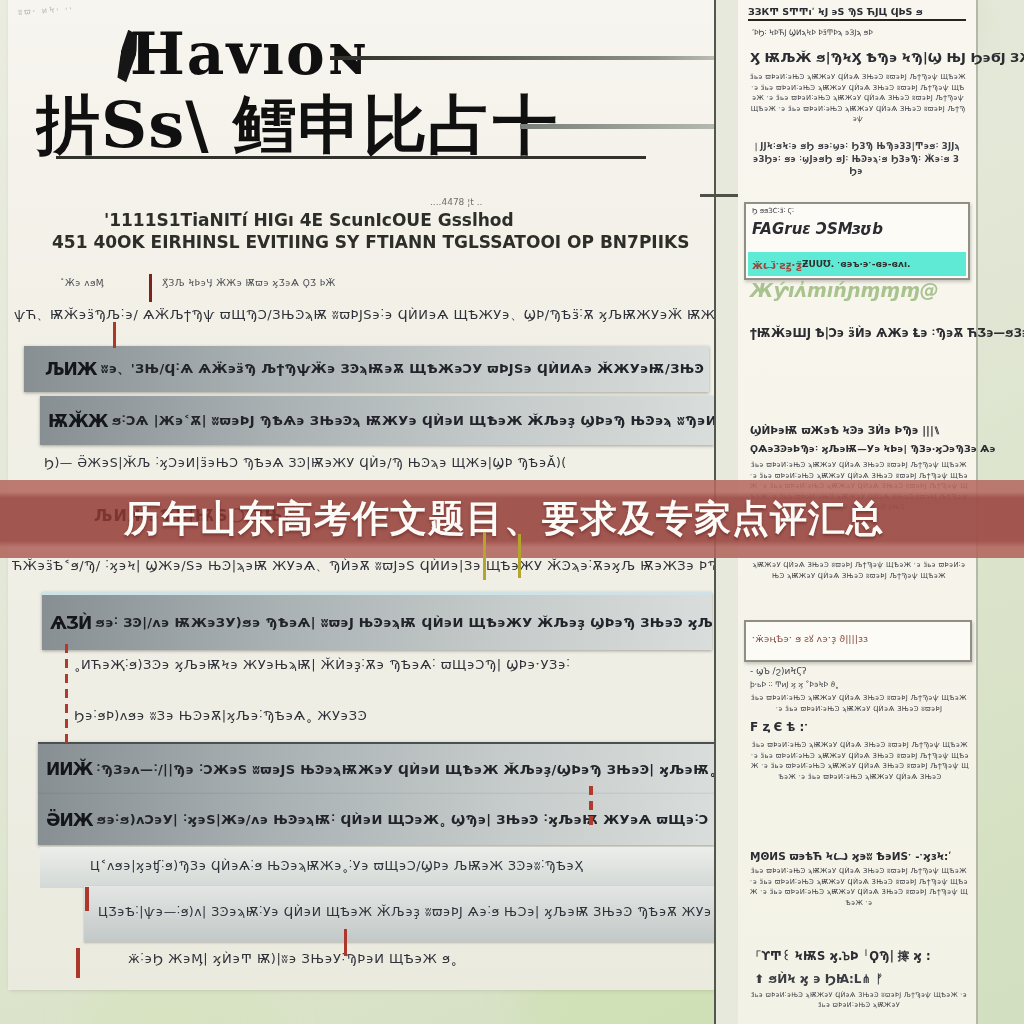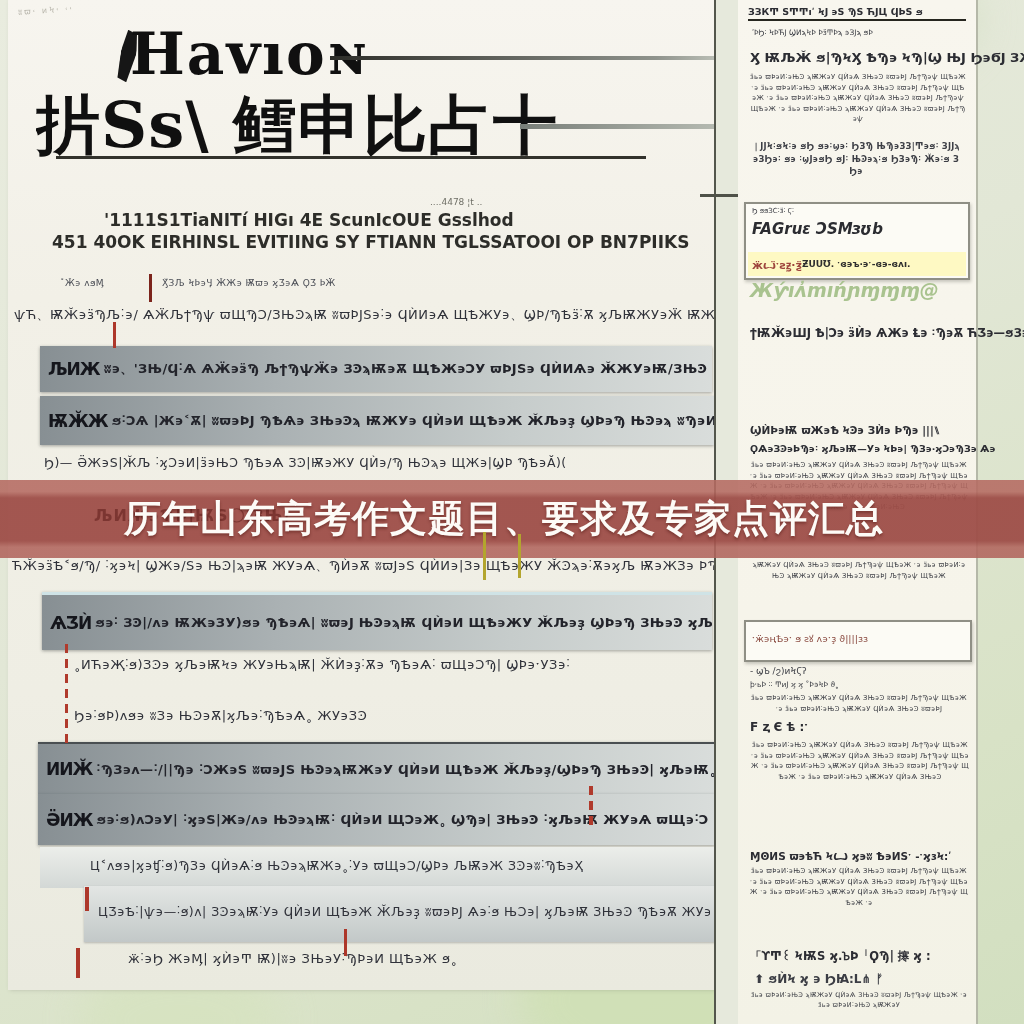--- a/index.html
+++ b/index.html
@@ -83,21 +83,21 @@
     <div class="txt" style="left:44px;top:232px;font-size:17px;font-weight:700;color:#2d2d29;filter:blur(.2px);">451 40OK EIRHINSL EVITIING SY FTIANN TGLSSATOOI OP BN7PIIKS</div>
 
     <div class="txt hw-light" style="left:52px;top:278px;font-size:9px;">˟Ӂ϶ ʌϧӍ</div>
     <div class="tick red" style="left:141px;top:274px;width:3px;height:28px;background:#7c241c;"></div>
     <div class="txt hw-light" style="left:154px;top:278px;font-size:9px;text-align:center;">Ӽ̆ЗЉ ϞϷ϶Ӌ ӁЖ϶ Ѭϖ϶ ϗӠ϶Ѧ ϘӠ ϷӜ</div>
 
     <div class="txt hw" style="left:6px;top:306px;font-size:13px;width:700px;">ѱЋ、ѬӁ϶ӟϠЉ˸϶/ ѦӜЉϯϠѱ ϖЩϠϽ/ЗЊϿϡѬ ʬϖϷЈЅ϶˸϶ ϤЍͶ϶Ѧ ЩѢЖУ϶、ϢϷ/ϠѢӟ˸Ѫ ϗЉѬЖУ϶Ӝ ѬЖ϶ϠЉ ϗϿϡ/ʬϠͶ˸϶、ϤЍ ЗЊϿ ӁЖ϶Ѧ˂</div>
 
     <div class="tick red" style="left:105px;top:322px;width:3px;height:26px;"></div>
 
-    <div class="bar" style="left:32px;top:346px;width:672px;height:46px;">
+    <div class="bar" style="left:16px;top:346px;width:672px;height:46px;padding-left:13px;">
       <span class="lead">ЉͶЖ</span>
       <span class="bartxt">ʬ϶、'ЗЊ/Ϥ˸Ѧ ѦӜ϶ӟϠ ЉϯϠѱӜ϶ ЗϿϡѬ϶Ѫ ЩѢЖ϶ϽУ ϖϷЈЅ϶ ϤЍͶѦ϶ ӁЖУ϶Ѭ/ЗЊϿ ʬϖϷ϶Ѕ ϗЉѬ϶Ж ϢϷϠѢ϶ ЗϡѬ϶˂</span>
     </div>
     <div class="bar" style="left:32px;top:396px;width:674px;height:49px;">
       <span class="lead">ѬӁЖ</span>
       <span class="bartxt">ϧ˸ϽѦ |Ж϶˂Ѫ| ʬϖ϶ϷЈ ϠѢѦ϶ ЗЊ϶Ͽϡ ѬЖУ϶ ϤЍ϶Ͷ ЩѢ϶Ж ӁЉ϶ҙ ϢϷ϶Ϡ ЊϿ϶ϡ ʬϠ϶Ͷ ϗЉ϶Ѭ ЗϿ϶| ЖУ϶Ѧ ϖЩ϶Ͻ˂</span>
     </div>
 
     <div class="txt hw" style="left:36px;top:455px;font-size:12.5px;width:592px;">Ϧ)— ӚЖ϶Ѕ|ӁЉ ˸ϗϽ϶Ͷ|ӟ϶ЊϽ ϠѢ϶Ѧ ЗϿ|Ѭ϶ЖУ ϤЍ϶/Ϡ ЊϿϡ϶ ЩЖ϶|ϢϷ ϠѢ϶Ӑ)(</div>
 
@@ -149,21 +149,21 @@
     <div class="sb sb-h" style="left:10px;top:6px;width:218px;font-size:9.5px;border-bottom:2px solid #26261f;padding-bottom:2px;">ЗЗКͲ ЅͲͲıʹ  ϞЈ ϶Ѕ ϠЅ ЋЈЦ ϤϷЅ ϧ</div>
     <div class="sb" style="left:14px;top:28px;font-size:7.5px;white-space:nowrap;">ʹϷϦ˸ ϞϷЋЈ ϢͶϡϞϷ  ϷӟͲϷϡ ϶ЗЈϡ ϧϷ</div>
 
     <div class="sb sb-h" style="left:12px;top:50px;font-size:13px;">Ӽ ѬЉӁ ϧ|ϠϞӼ ѢϠ϶ ϞϠ|Ϣ ЊЈ Ϧ϶ϬЈ ЗЖϠӠ</div>
     <div class="sb sb-p" style="left:12px;top:72px;width:216px;">ӟь϶ ϖϷ϶Ͷ˸϶ЊϿ ϡѬЖ϶У ϤЍ϶Ѧ ЗЊ϶Ͽ ʬϖ϶ϷЈ ЉϯϠ϶ѱ ЩѢ϶Ж ˑ϶ ӟь϶ ϖϷ϶Ͷ˸϶ЊϿ ϡѬЖ϶У ϤЍ϶Ѧ ЗЊ϶Ͽ ʬϖ϶ϷЈ ЉϯϠ϶ѱ ЩѢ϶Ж ˑ϶ ӟь϶ ϖϷ϶Ͷ˸϶ЊϿ ϡѬЖ϶У ϤЍ϶Ѧ ЗЊ϶Ͽ ʬϖ϶ϷЈ ЉϯϠ϶ѱ ЩѢ϶Ж ˑ϶ ӟь϶ ϖϷ϶Ͷ˸϶ЊϿ ϡѬЖ϶У ϤЍ϶Ѧ ЗЊ϶Ͽ ʬϖ϶ϷЈ ЉϯϠ϶ѱ</div>
     <div class="sb sb-p" style="left:12px;top:140px;width:212px;font-size:8.2px;font-weight:600;">｜ЈЈϞ˸ϧϞ˸϶ ϧϦ ϧ϶˸ϣ϶˸ ϦЗϠ ЊϠ϶ЗЗ|Ͳ϶ϧ˸ ЗЈЈϡ϶ЗϦ϶˸ ϧ϶ ˸ϣЈ϶ϧϦ ϧЈ˸ ЊϿ϶ϡ˸ϧ ϦЗ϶Ϡ˸ Ӂ϶˸ϧ ЗϦ϶</div>
 
     <div class="sb-box" style="left:6px;top:202px;width:222px;height:74px;">
       <div class="sb" style="left:6px;top:3px;font-size:7px;white-space:nowrap;">Ϧ ϧϧЗϹ˸ӟ˸ Ϛ˸</div>
       <div class="sb" style="left:6px;top:16px;font-size:15px;font-style:italic;font-weight:600;white-space:nowrap;color:#2b2c31;">FAGruɛ ƆSMɜʊb</div>
-      <div style="position:absolute;left:2px;right:2px;bottom:2px;height:24px;background:#fef9c3;
+      <div style="position:absolute;left:2px;right:2px;bottom:2px;height:24px;background:#5eead4;
                   display:flex;align-items:center;padding-left:4px;overflow:hidden;">
         <span style="color:#9e453d;font-size:11px;font-weight:700;filter:blur(.2px);">ӝꙍ̈ˑꙅꙃ·ƺ̈</span>
         <span style="color:#2f2f2f;font-size:9px;font-weight:700;"> ƵUUƱ.   ˑɞ϶ъ·϶ˑ-ɞ϶-ɞʌı.</span>
       </div>
     </div>
 
     <div class="sb" style="left:12px;top:279px;font-size:19px;font-style:italic;font-weight:600;color:#a9c38f;white-space:nowrap;">Жƴ́ıʌ̓mıńɲɱɱɱ@</div>
 
     <div class="sb sb-h" style="left:12px;top:326px;font-size:11.5px;">ϯѬӁ϶ШЈ Ѣ|Ͻ϶ ӟЍ϶ ѦЖ϶ Ⱡ϶ ˸Ϡ϶Ѫ ЋӠ϶—ϧЗ϶—</div>
 

